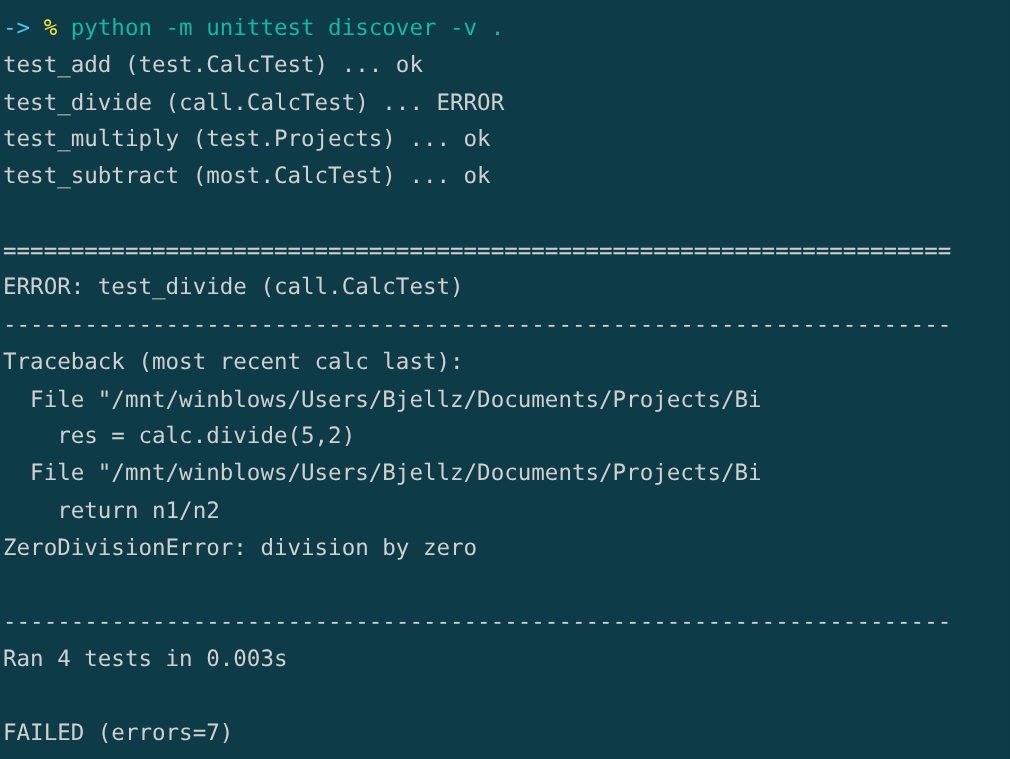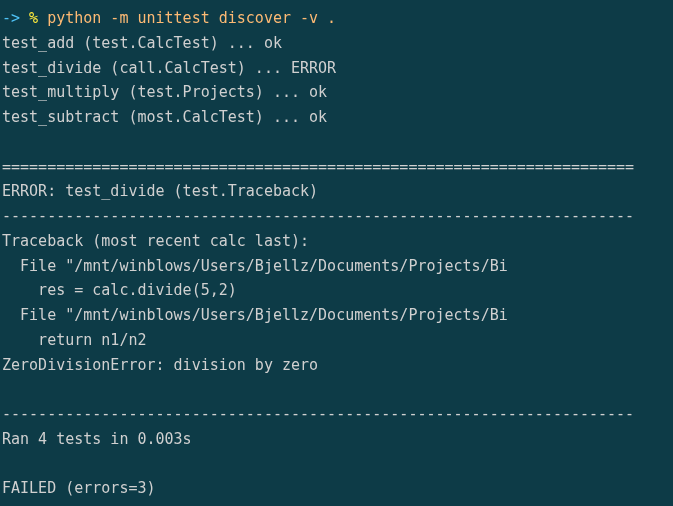--- a/index.html
+++ b/index.html
@@ -19,44 +19,44 @@
       overflow: hidden;
       white-space: nowrap;
     }
     .prompt-arrow {
       color: #4fc3f7;
     }
     .prompt-percent {
       color: #ffeb3b;
     }
     .command {
-      color: #fdba74;
+      color: #14b8a6;
     }
     .line {
       white-space: pre;
     }
     .blank {
       height: 1.65em;
     }
   </style>
 </head>
 <body>
 
 <div class="line"><span class="prompt-arrow">-&gt;</span> <span class="prompt-percent">%</span> <span class="command">python -m unittest discover -v .</span></div>
 <div class="line">test_add (test.CalcTest) ... ok</div>
 <div class="line">test_divide (call.CalcTest) ... ERROR</div>
 <div class="line">test_multiply (test.Projects) ... ok</div>
 <div class="line">test_subtract (most.CalcTest) ... ok</div>
 <div class="blank"></div>
 <div class="line">======================================================================</div>
-<div class="line">ERROR: test_divide (test.Traceback)</div>
+<div class="line">ERROR: test_divide (call.CalcTest)</div>
 <div class="line">----------------------------------------------------------------------</div>
 <div class="line">Traceback (most recent calc last):</div>
 <div class="line">  File "/mnt/winblows/Users/Bjellz/Documents/Projects/Bi</div>
 <div class="line">    res = calc.divide(5,2)</div>
 <div class="line">  File "/mnt/winblows/Users/Bjellz/Documents/Projects/Bi</div>
 <div class="line">    return n1/n2</div>
 <div class="line">ZeroDivisionError: division by zero</div>
 <div class="blank"></div>
 <div class="line">----------------------------------------------------------------------</div>
 <div class="line">Ran 4 tests in 0.003s</div>
 <div class="blank"></div>
-<div class="line">FAILED (errors=3)</div>
+<div class="line">FAILED (errors=7)</div>
 
 </body></html>

